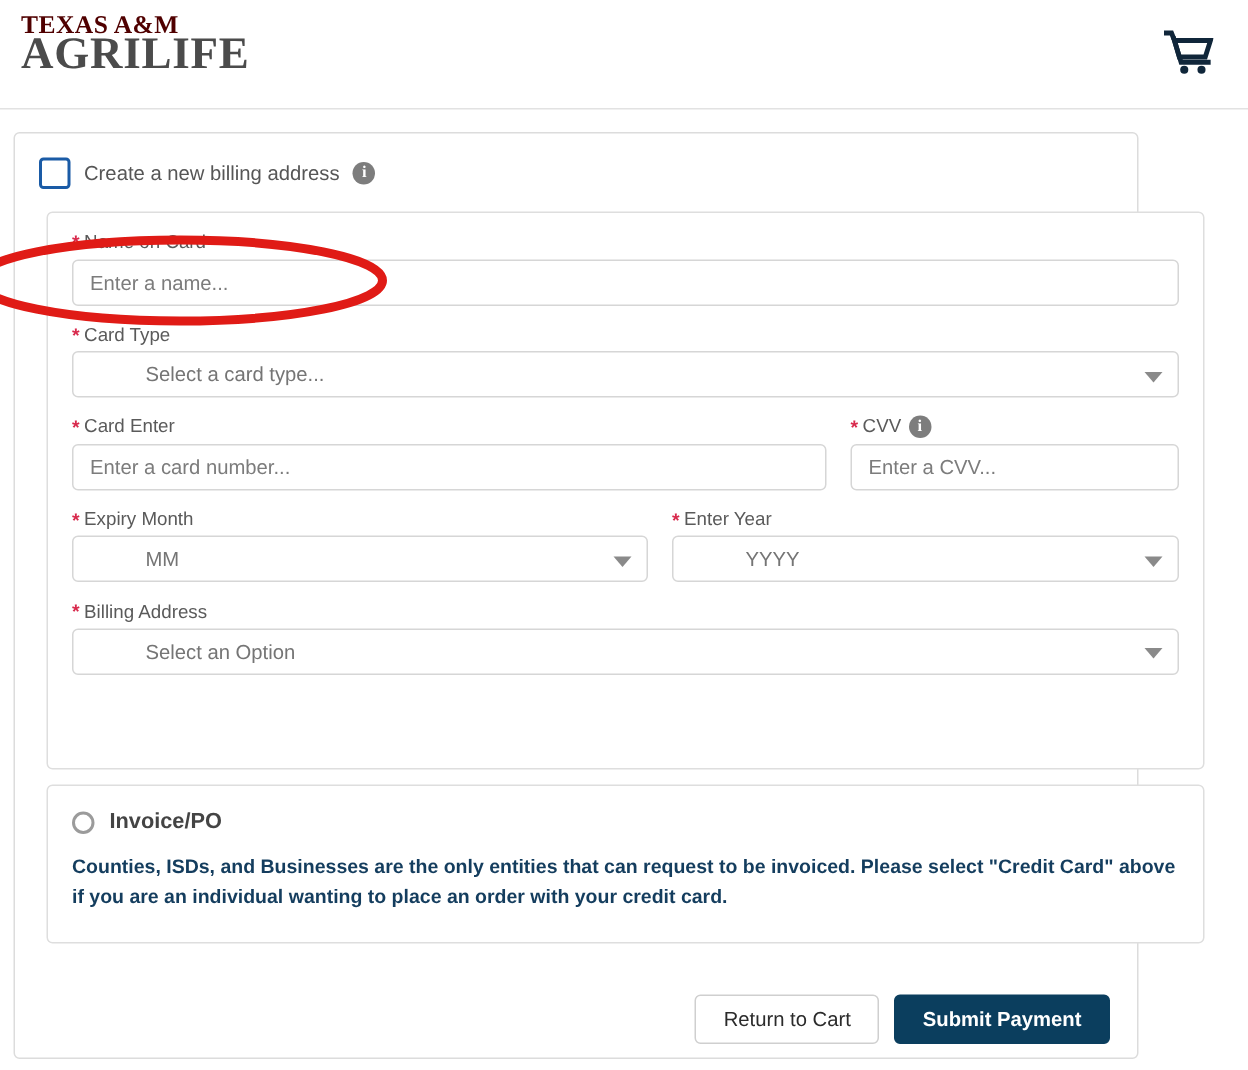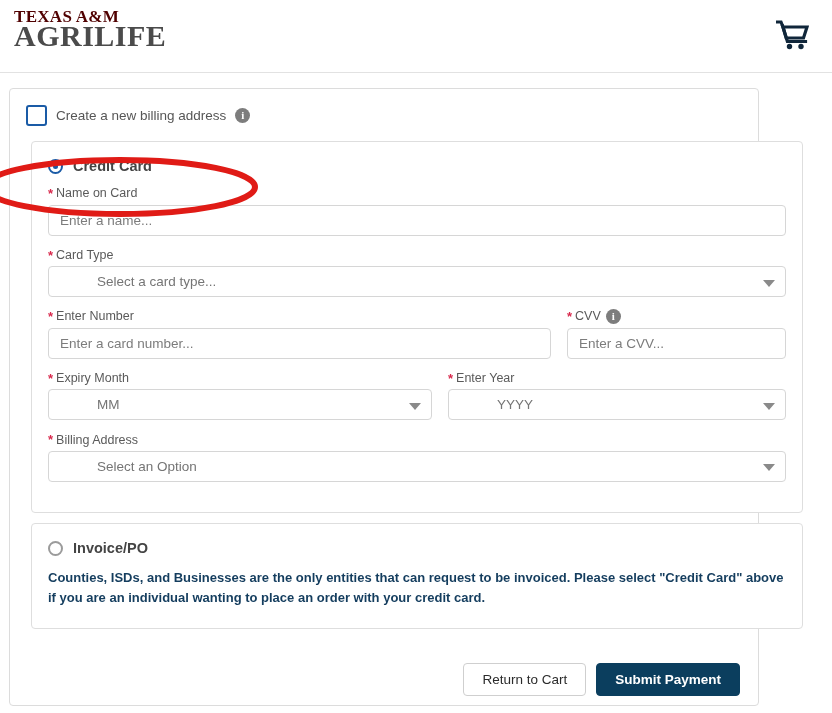--- a/index.html
+++ b/index.html
@@ -263,24 +263,20 @@
 
   <div class="outer-card">
 
     <div class="checkbox-row">
       <div class="cbx"></div>
       <span class="cbx-label">Create a new billing address</span>
       <span class="info-icon">i</span>
     </div>
 
     <div class="panel panel-cc">
-      <div class="radio-row">
-        <span class="radio on"></span>
-        <span class="radio-label">Credit Card</span>
-      </div>
 
       <div class="fields">
 
         <div class="fg">
           <div class="field-label">
             <span class="req">*</span>
             <span>Name on Card</span>
           </div>
           <input class="input" type="text" placeholder="Enter a name..." style="">
         </div>
@@ -293,21 +289,21 @@
           <div class="select-wrap">
             <input class="select" readonly="" value="Select a card type..." style="">
             <span class="caret"></span>
           </div>
         </div>
 
         <div class="row">
           <div class="fg" style="flex:0 0 503px;">
             <div class="field-label">
               <span class="req">*</span>
-              <span>Enter Number</span>
+              <span>Card Enter</span>
             </div>
             <input class="input" type="text" placeholder="Enter a card number..." style="">
           </div>
           <div class="fg" style="flex:1;">
             <div class="field-label">
               <span class="req">*</span>
               <span>CVV</span>
               <span class="info-icon">i</span>
             </div>
             <input class="input" type="text" placeholder="Enter a CVV..." style="">

